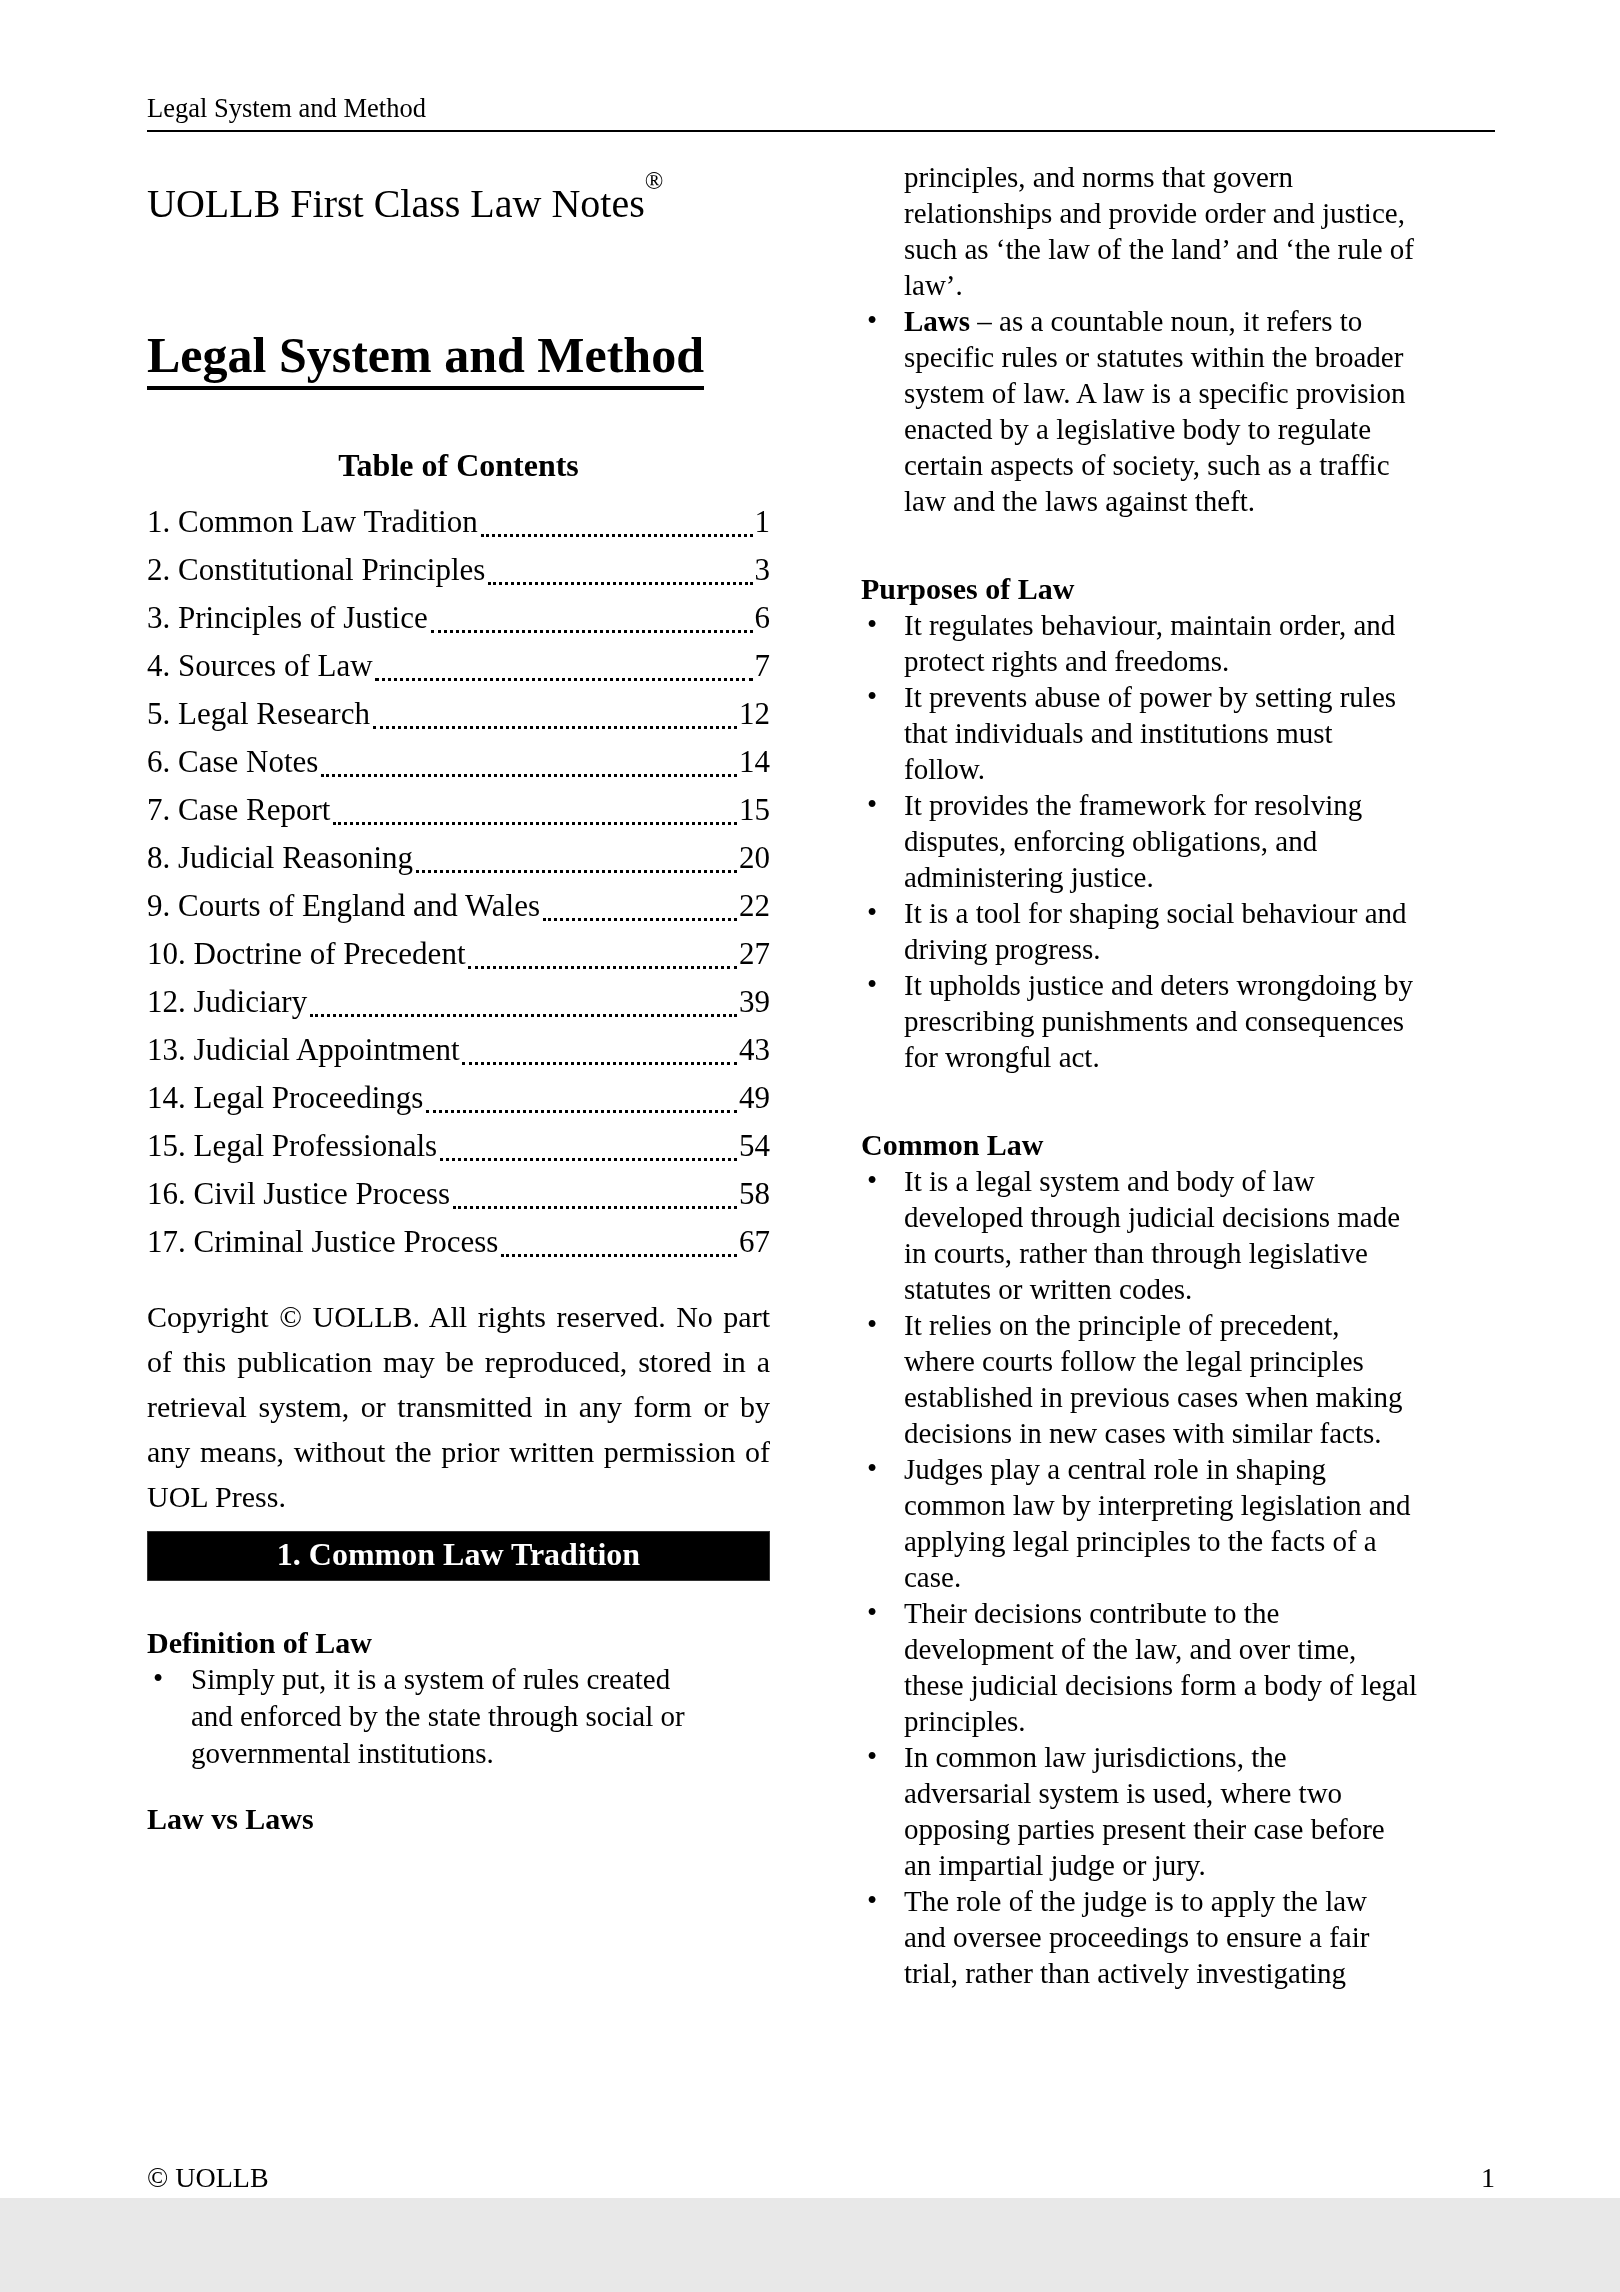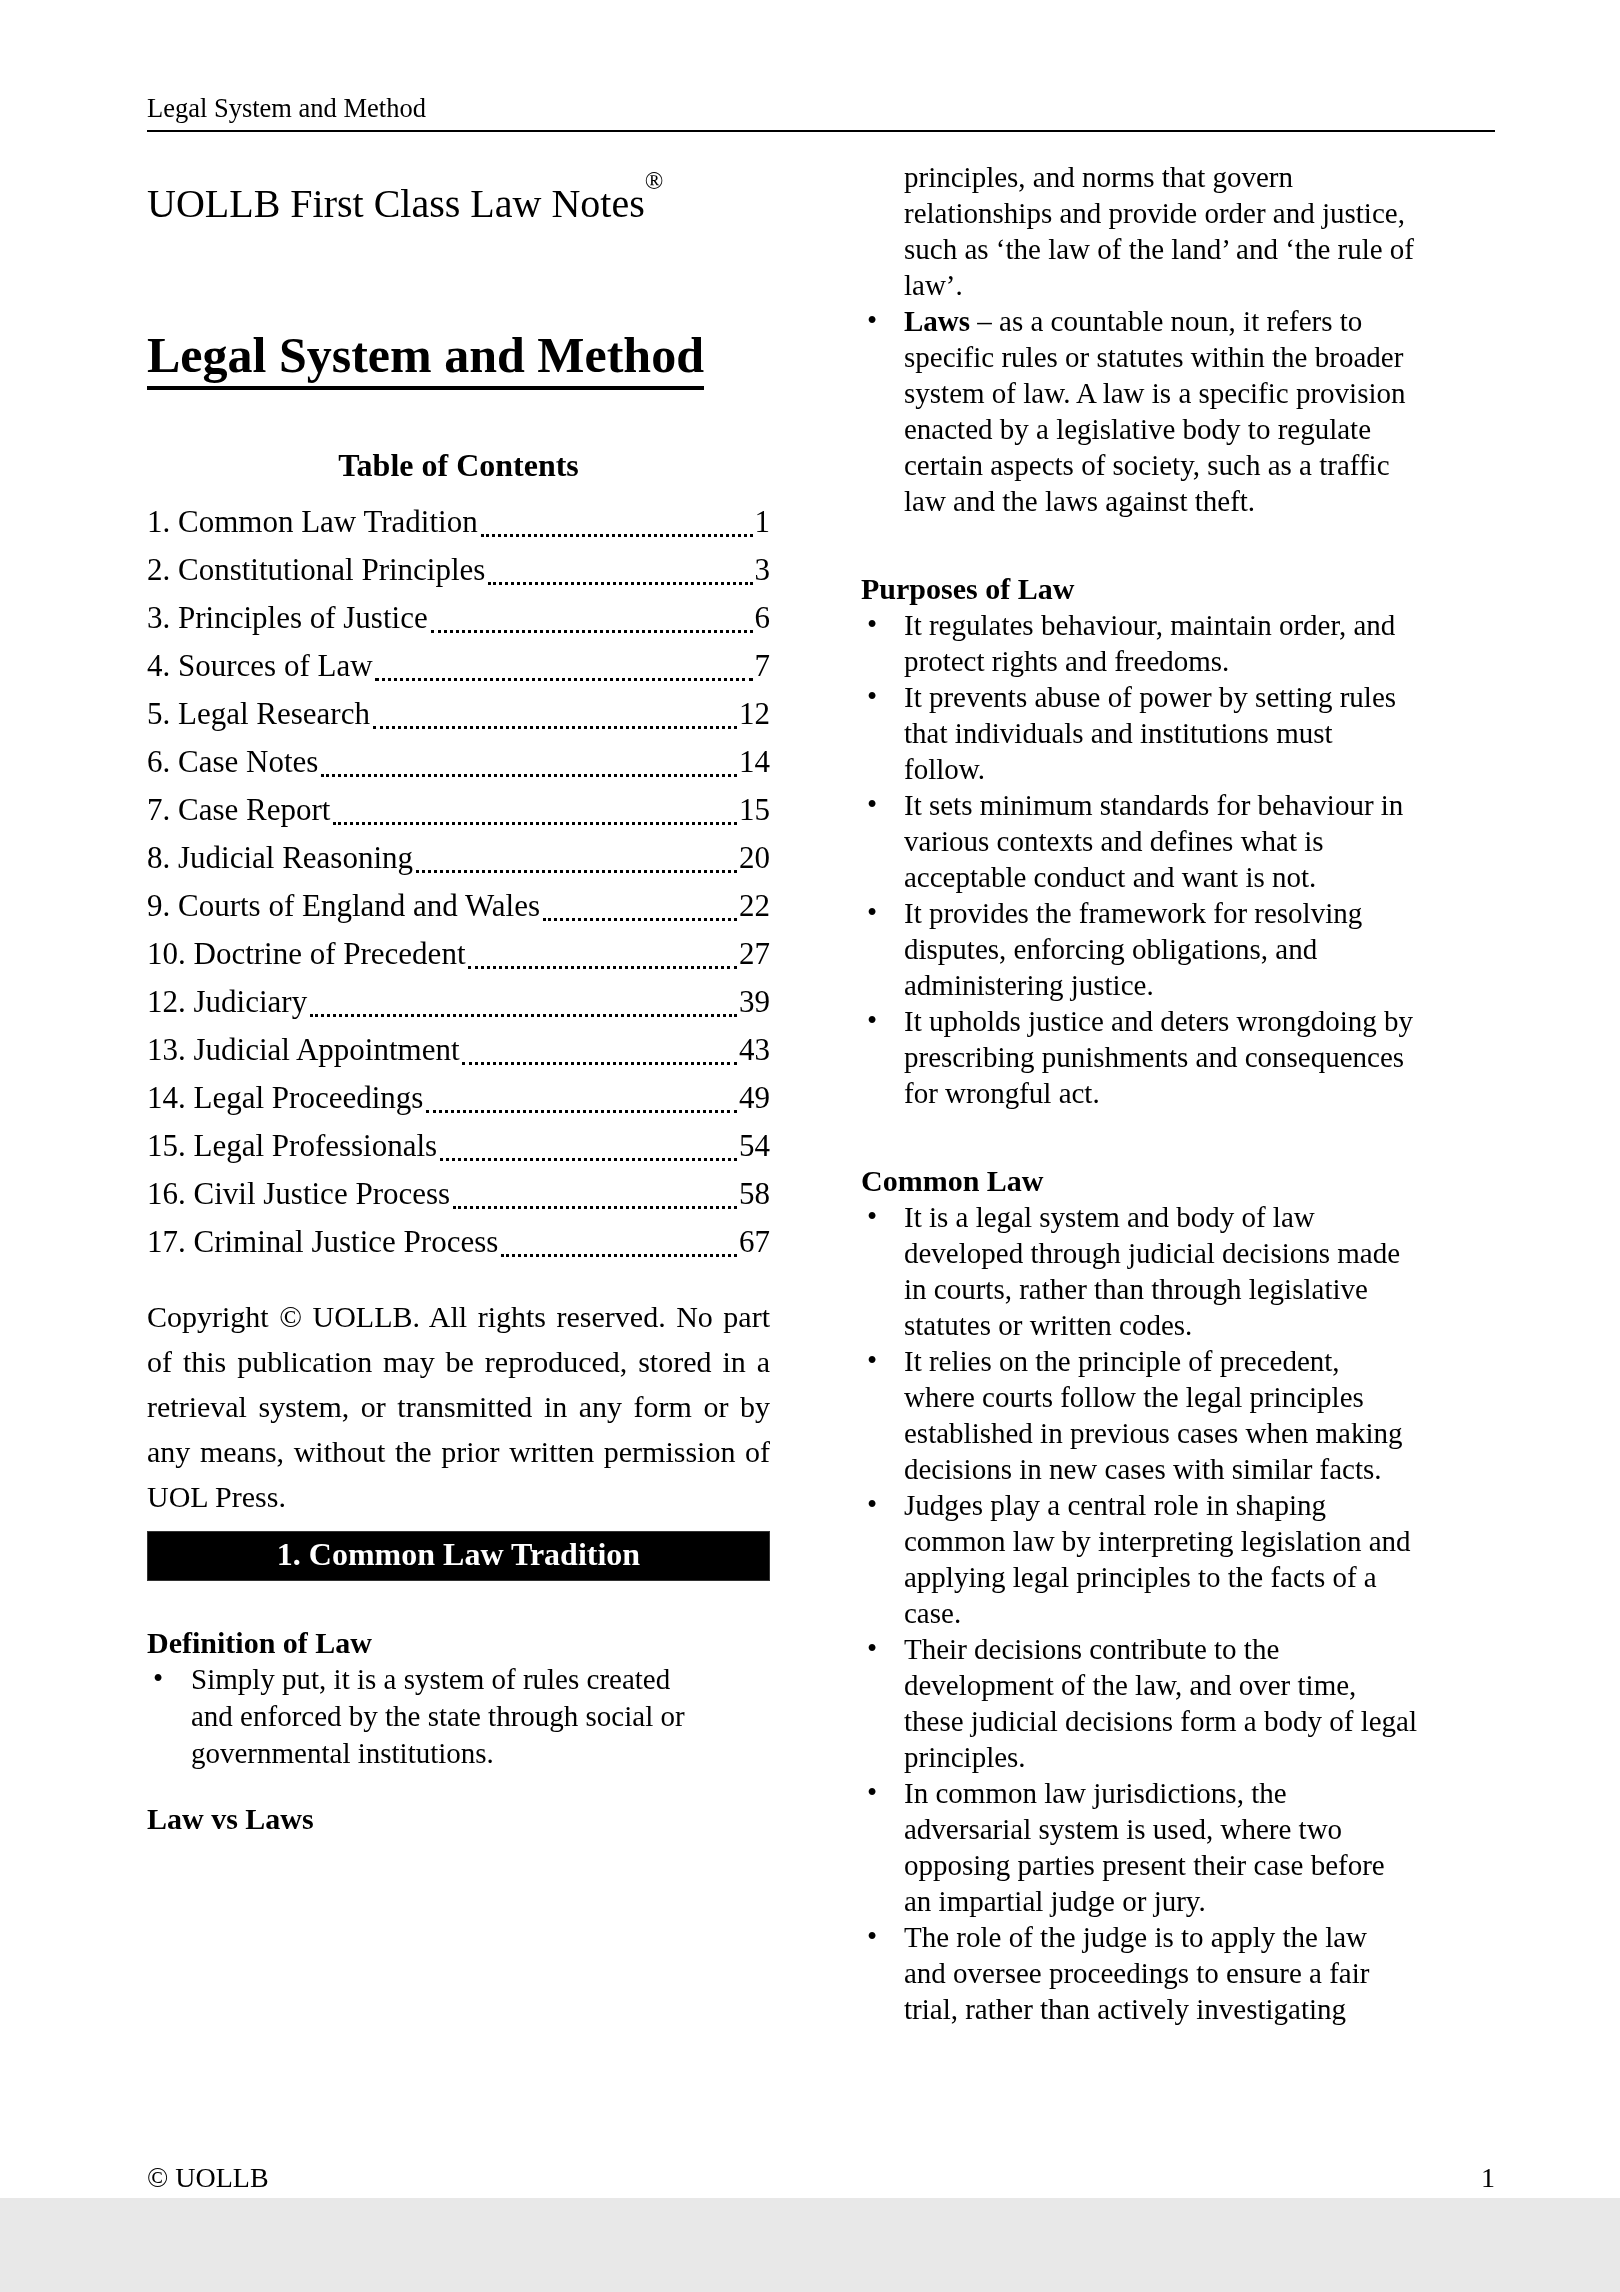--- a/index.html
+++ b/index.html
@@ -295,26 +295,25 @@
 law and the laws against theft.</span></li>
     </ul>
 
     <h3 class="subheading mt-rcol">Purposes of Law</h3>
     <ul class="body-list">
       <li>It regulates behaviour, maintain order, and
 protect rights and freedoms.</li>
       <li>It prevents abuse of power by setting rules
 that individuals and institutions must
 follow.</li>
-      <li>It sets minimum standards for behaviour in
-various contexts and defines what is
-acceptable conduct and want is not.</li>
       <li>It provides the framework for resolving
 disputes, enforcing obligations, and
 administering justice.</li>
+      <li>It is a tool for shaping social behaviour and
+driving progress.</li>
       <li>It upholds justice and deters wrongdoing by
 prescribing punishments and consequences
 for wrongful act.</li>
     </ul>
 
     <h3 class="subheading mt-rcol">Common Law</h3>
     <ul class="body-list">
       <li>It is a legal system and body of law
 developed through judicial decisions made
 in courts, rather than through legislative

